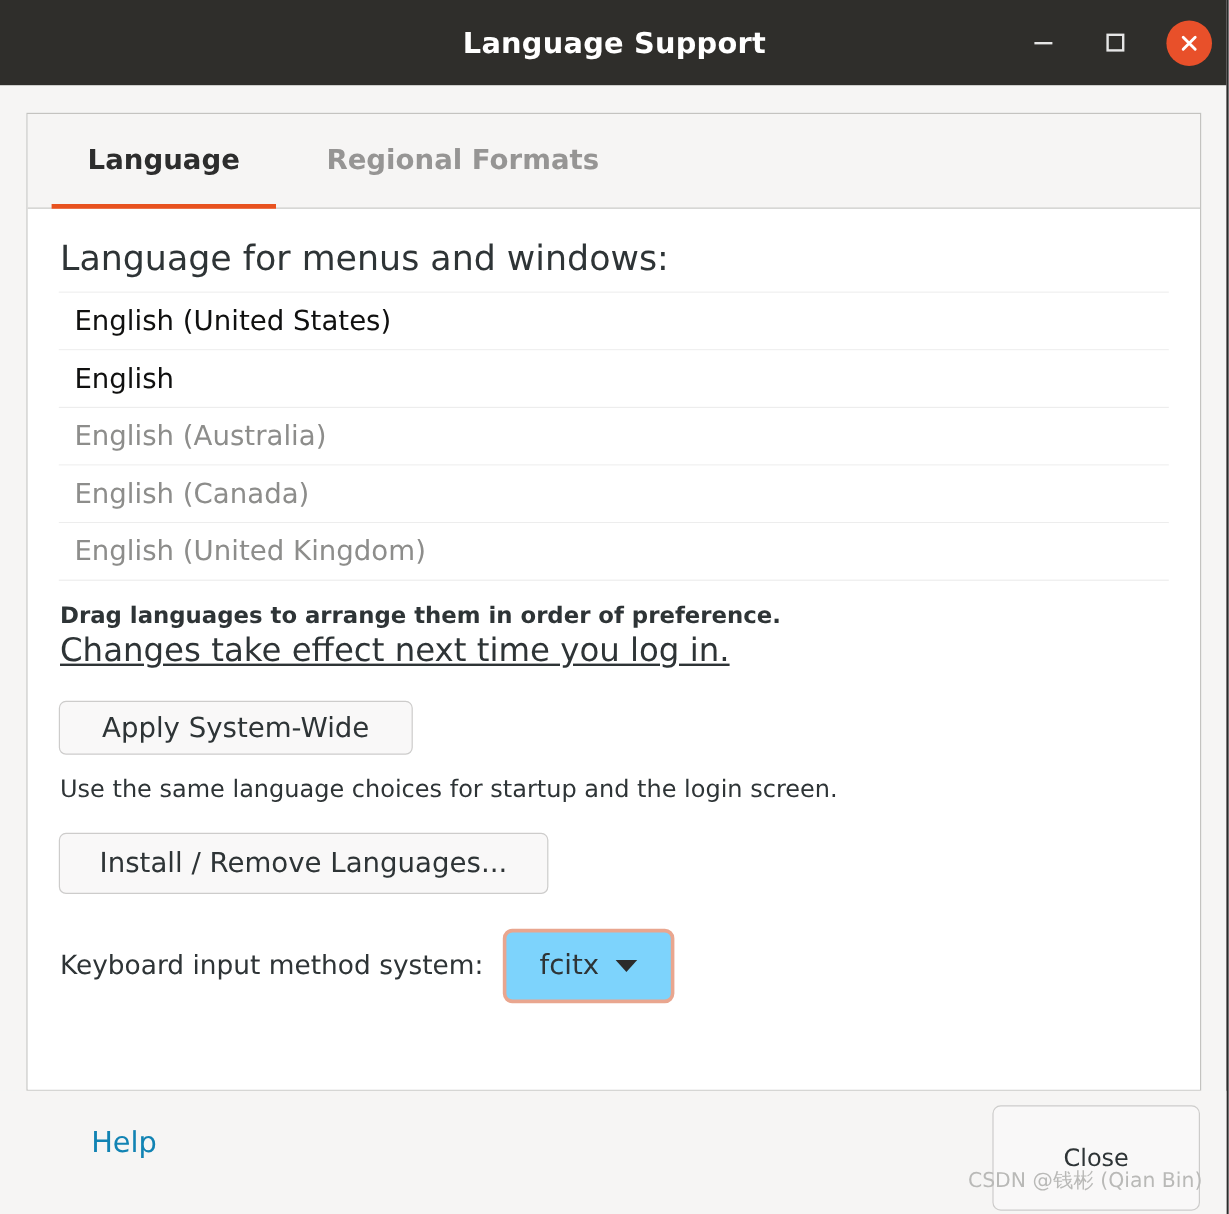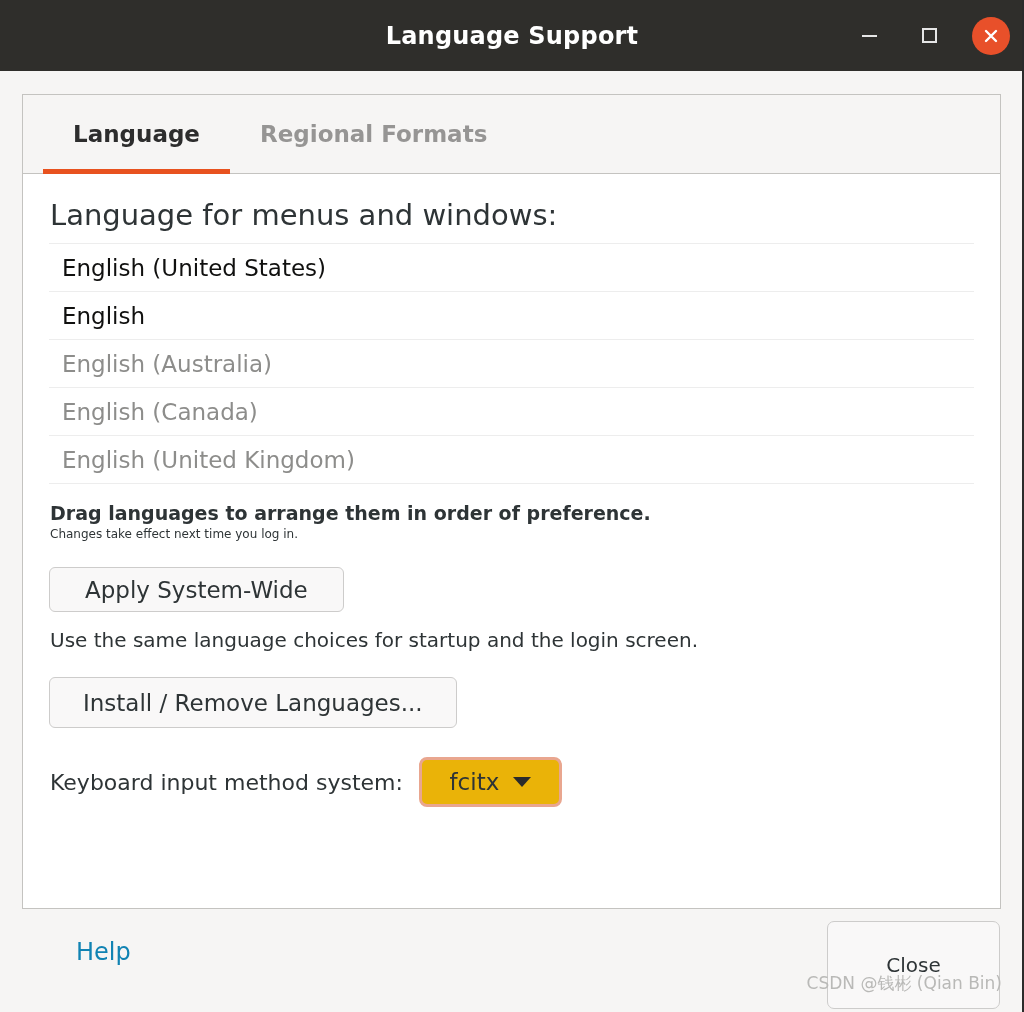--- a/index.html
+++ b/index.html
@@ -101,22 +101,23 @@
     background: #ffffff;
     overflow: hidden;
   }
 
   .tabbar {
     position: relative;
     height: 79px;
     background: #f6f5f4;
     border-bottom: 1px solid #c4c3c0;
     display: flex;
-    align-items: flex-end;
+    align-items: center;
     padding-left: 20px;
+    gap: 12px;
   }
 
   .tab {
     position: relative;
     height: 79px;
     display: flex;
     align-items: center;
     padding: 0 30px;
     font-size: 23px;
     font-weight: bold;
@@ -174,24 +175,25 @@
   
   .hint-bold {
     font-size: 19px;
     font-weight: bold;
     color: #2e3436;
     margin-bottom: 3px;
     padding-left: 1px;
   }
 
   .hint-normal {
-    font-size: 12px;
+    font-size: 27px;
     color: #2e3436;
     padding-left: 1px;
     margin-bottom: 26px;
+    text-decoration: underline;
   }
 
   
   .gtk-button {
     display: inline-flex;
     align-items: center;
     justify-content: center;
     background: #f9f8f8;
     border: 1px solid #cdcccb;
     border-radius: 6px;
@@ -227,23 +229,23 @@
     gap: 16px;
   }
 
   .im-label {
     font-size: 22px;
     color: #2e3436;
     padding-left: 1px;
   }
 
   .im-combo {
-    height: 50px;
+    height: 62px;
     min-width: 143px;
-    background: #eab308;
+    background: #7dd3fc;
     border: 3px solid #e9a68f;
     border-radius: 8px;
     display: flex;
     align-items: center;
     justify-content: center;
     gap: 14px;
     padding: 0 20px;
     cursor: pointer;
     user-select: none;
   }

